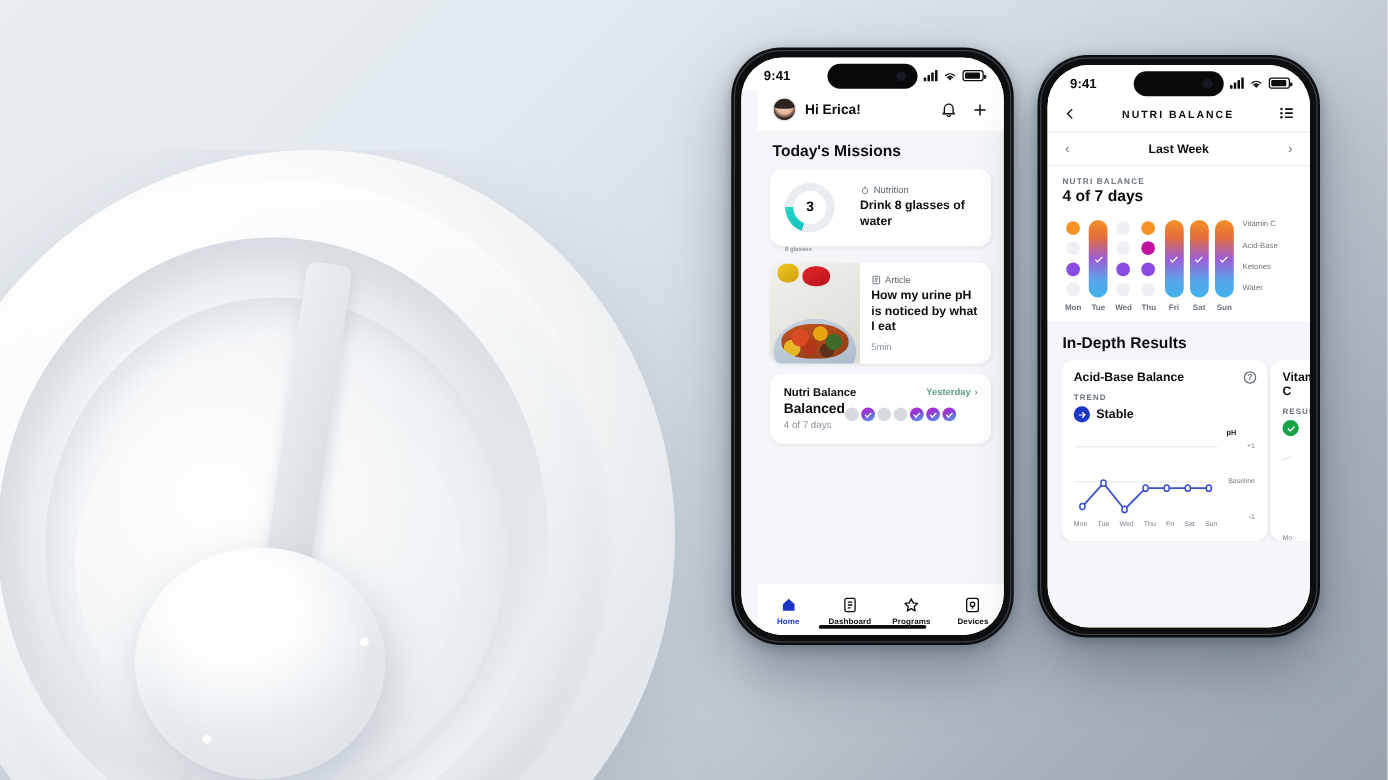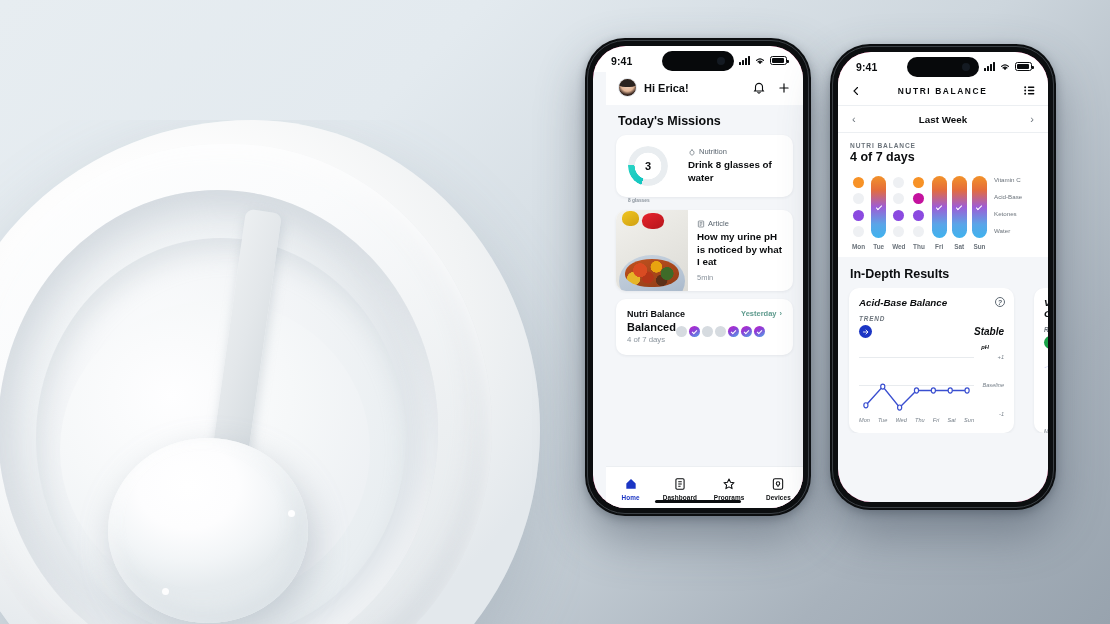--- a/index.html
+++ b/index.html
@@ -68,21 +68,21 @@
     box-shadow: 0 22px 48px rgba(60,72,86,.45), 0 3px 10px rgba(40,50,60,.35);
   }
   .phone::after {
     content:""; position:absolute; inset:2px; border-radius:38px;
     border:1.5px solid #3b4045; pointer-events:none;
   }
   #phone-home { left: 585px; top: 38px; width: 226px; height: 478px; }
   #phone-nutri { left: 830px; top: 44px; width: 226px; height: 466px; }
   .screen {
     width: 100%; height: 100%; border-radius: 33px; overflow: hidden;
-    background: #be185d; position: relative;
+    background: #fef9c3; position: relative;
   }
 
   
   .statusbar {
     height: 26px; display: flex; align-items: center; justify-content: space-between;
     padding: 3px 16px 0 18px; position: relative; background: #fff;
   }
   .sb-time { font-size: 10.5px; font-weight: 700; color: #0b0d0f; letter-spacing:.1px; }
   .dyn-island {
     position: absolute; left: 50%; transform: translateX(-50%); top: 5px;
@@ -222,29 +222,29 @@
   .nb-sdot { width: 11px; height: 11px; border-radius:50%; }
   .nb-sdot.vitc { background: #f79227; }
   .nb-sdot.acid { background: #c4129e; }
   .nb-sdot.keto { background: #8b4ae0; }
   .nb-sdot.off { background: #eef0f3; }
   .nb-daylabel { font-size: 6.4px; color:#6b737b; margin-top: 5px; font-weight:600; }
   .nb-legend { width: 42px; display:flex; flex-direction:column; justify-content:space-between; padding: 1px 0 16px; }
   .nb-legend span { font-size: 6.2px; color:#6b737b; line-height:1; font-weight:500; }
 
   .nb-indepth-title { font-size: 12.5px; font-weight:700; color:#0b0d0f; padding: 10px 12px 7px; }
-  .nb-cards { display: flex; gap: 20px; padding: 0 0 0 11px; overflow: hidden; font-style: italic; }
+  .nb-cards { display: flex; gap: 2px; padding: 0 0 0 11px; overflow: hidden; }
   .depth-card { background:#fff; border-radius: 10px; padding: 9px 10px 8px; flex: none; width: 165px;
                 box-shadow: 0 1px 3px rgba(30,40,55,.07); position: relative; }
   .depth-card.partial { width: 60px; }
   .depth-title { font-size: 9.8px; font-weight:700; color:#0b0d0f; }
   .help-ic { position:absolute; right:9px; top:9px; width:10px; height:10px; border:1.1px solid #5f6a74;
              border-radius:50%; color:#5f6a74; font-size:7px; display:flex; align-items:center; justify-content:center; font-weight:700; }
   .depth-kicker { font-size: 6.4px; font-weight:700; letter-spacing:.85px; color:#6b737b; margin-top:7px; }
-  .depth-trend { display:flex; align-items:center; gap:5px; margin-top:3px;justify-content:space-between; }
+  .depth-trend { display:flex; align-items:center; gap:5px; margin-top:3px; }
   .trend-badge { width:13px; height:13px; border-radius:50%; background:#1b35c4; display:flex;
                  align-items:center; justify-content:center; flex:none; }
   .trend-badge.green { background:#19a347; }
   .trend-badge svg { width:8px; height:8px; }
   .trend-text { font-size: 10px; font-weight:700; color:#0b0d0f; }
 
   .ph-chart { margin-top: 14px; position: relative; height: 62px; }
   .ph-unit { position:absolute; right: 15px; top: -8px; font-size: 5.8px; font-weight:700; color:#0b0d0f; }
   .ph-gl { position:absolute; left:0; right:30px; height:.7px; background:#e8ebee; }
   .ph-gl-lab { position:absolute; right:0; font-size: 5.6px; color:#77808a; transform: translateY(-50%); }

